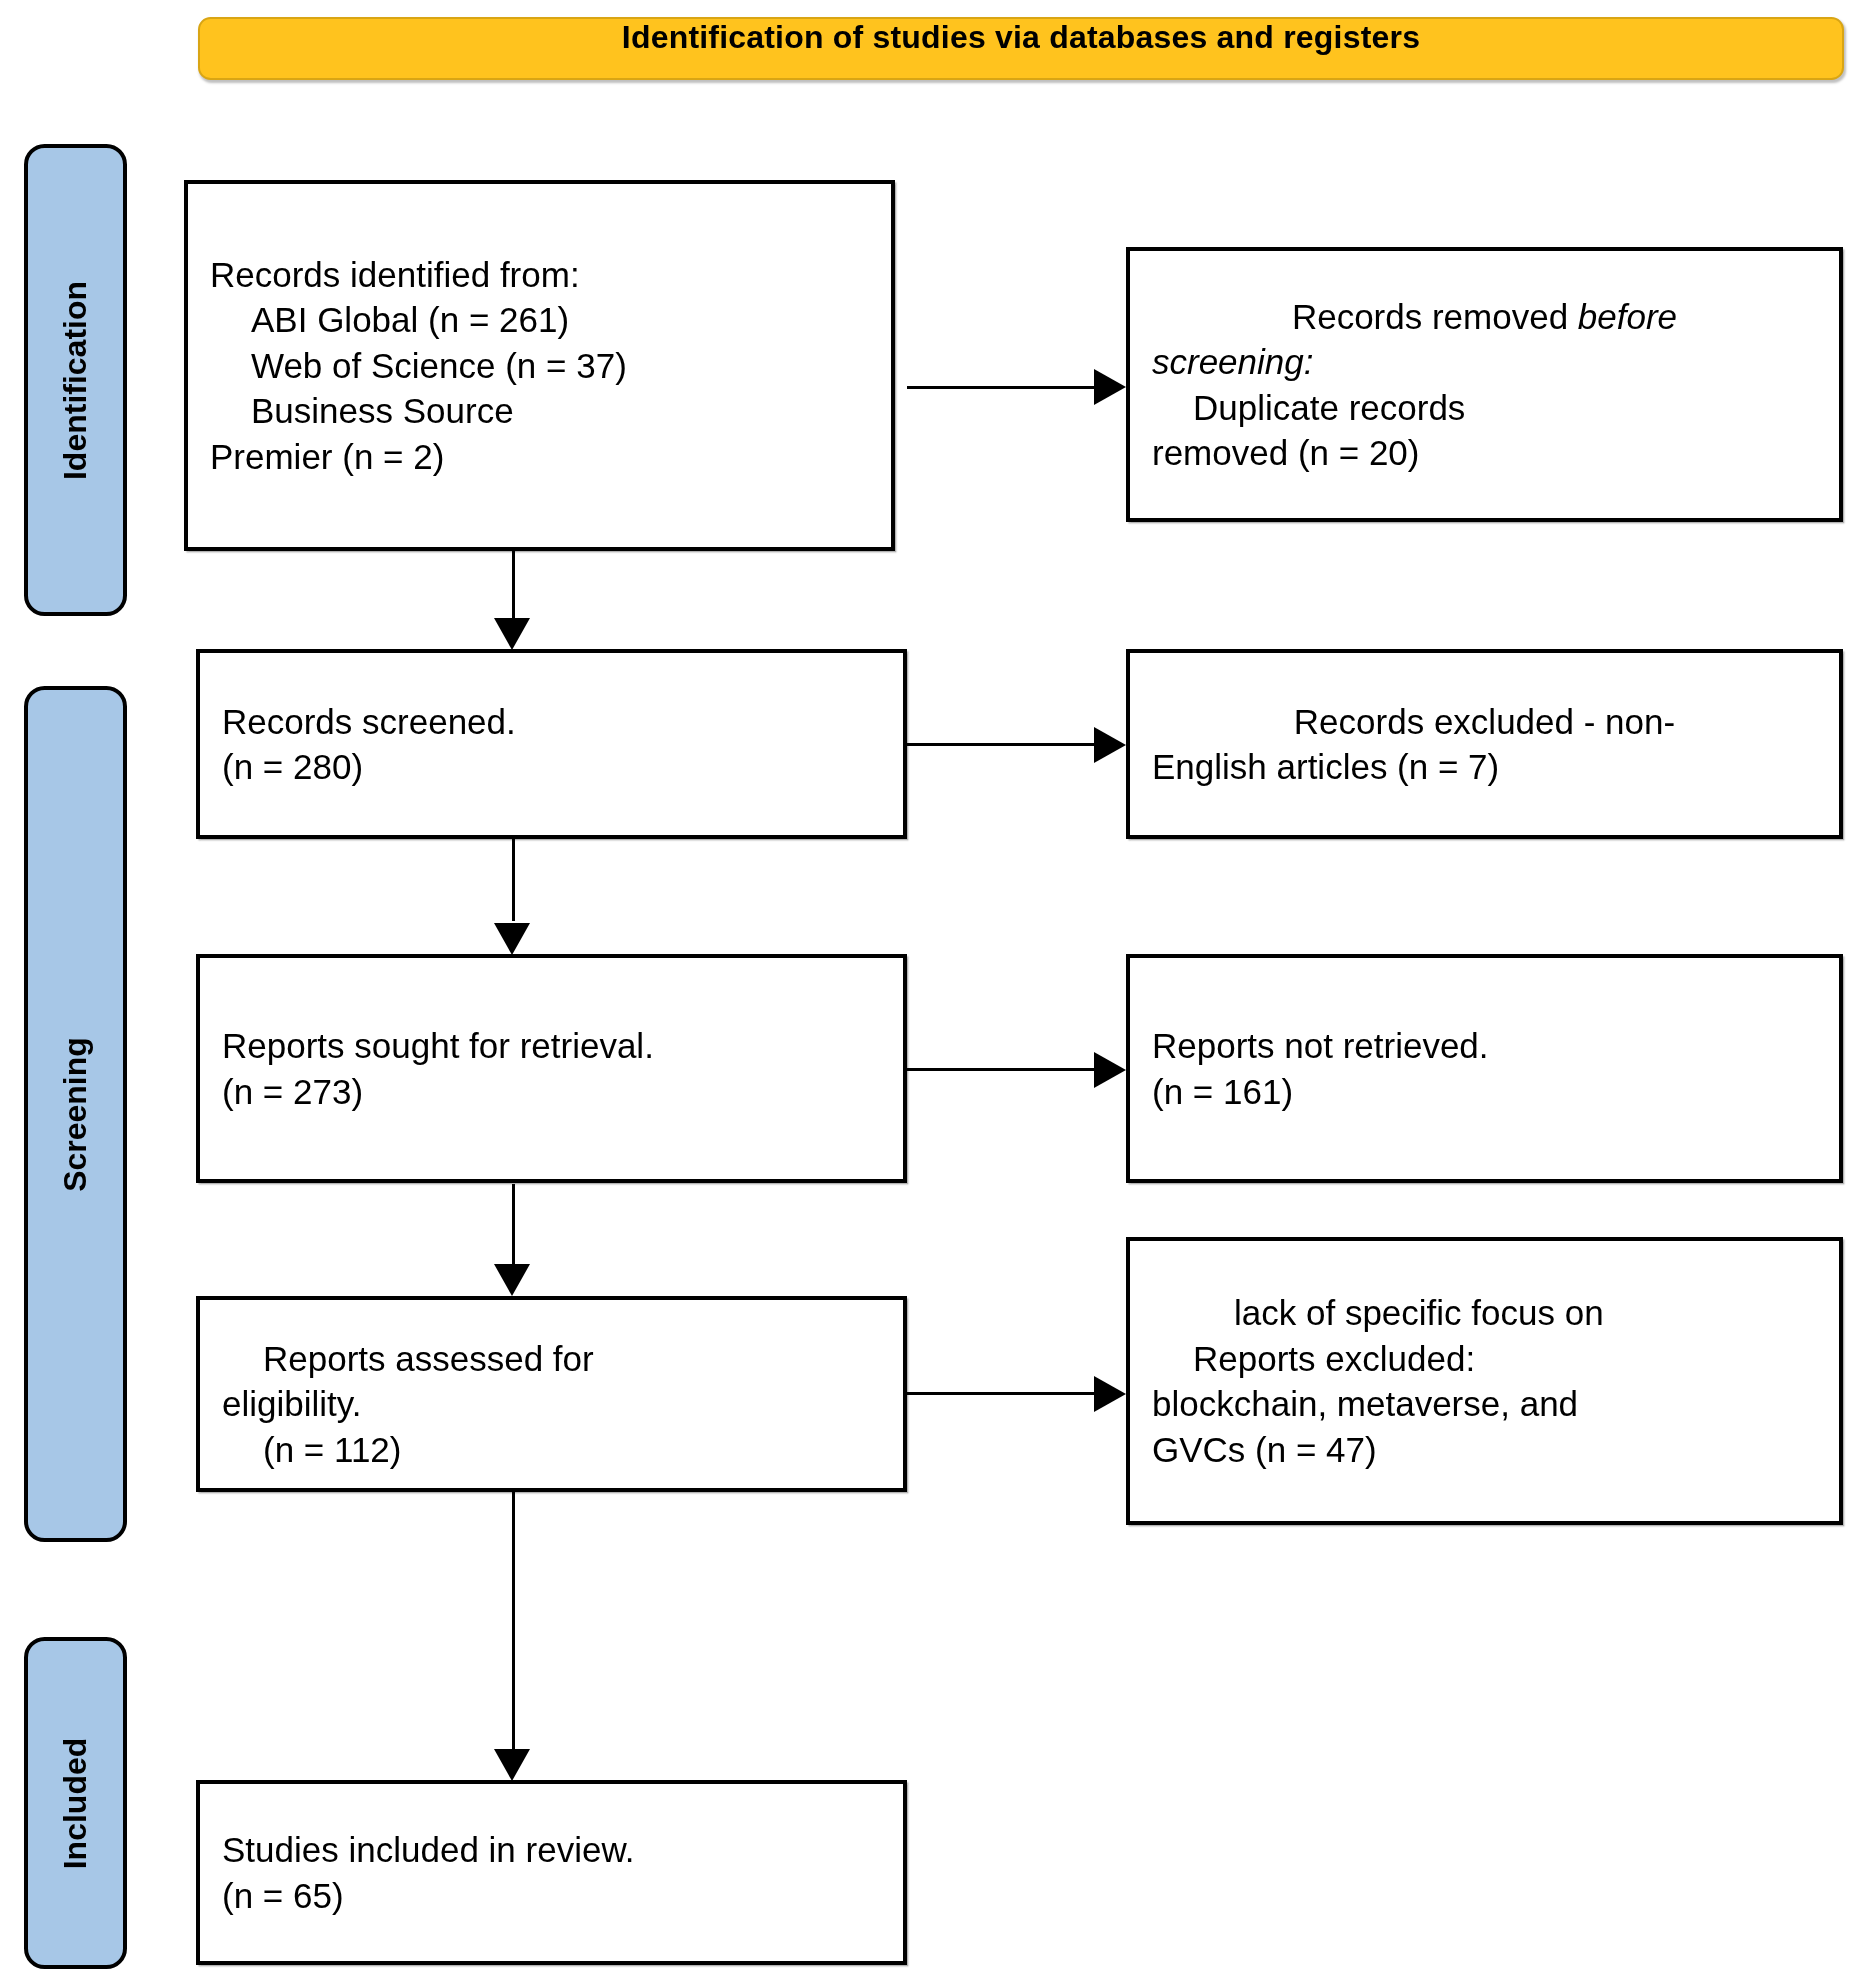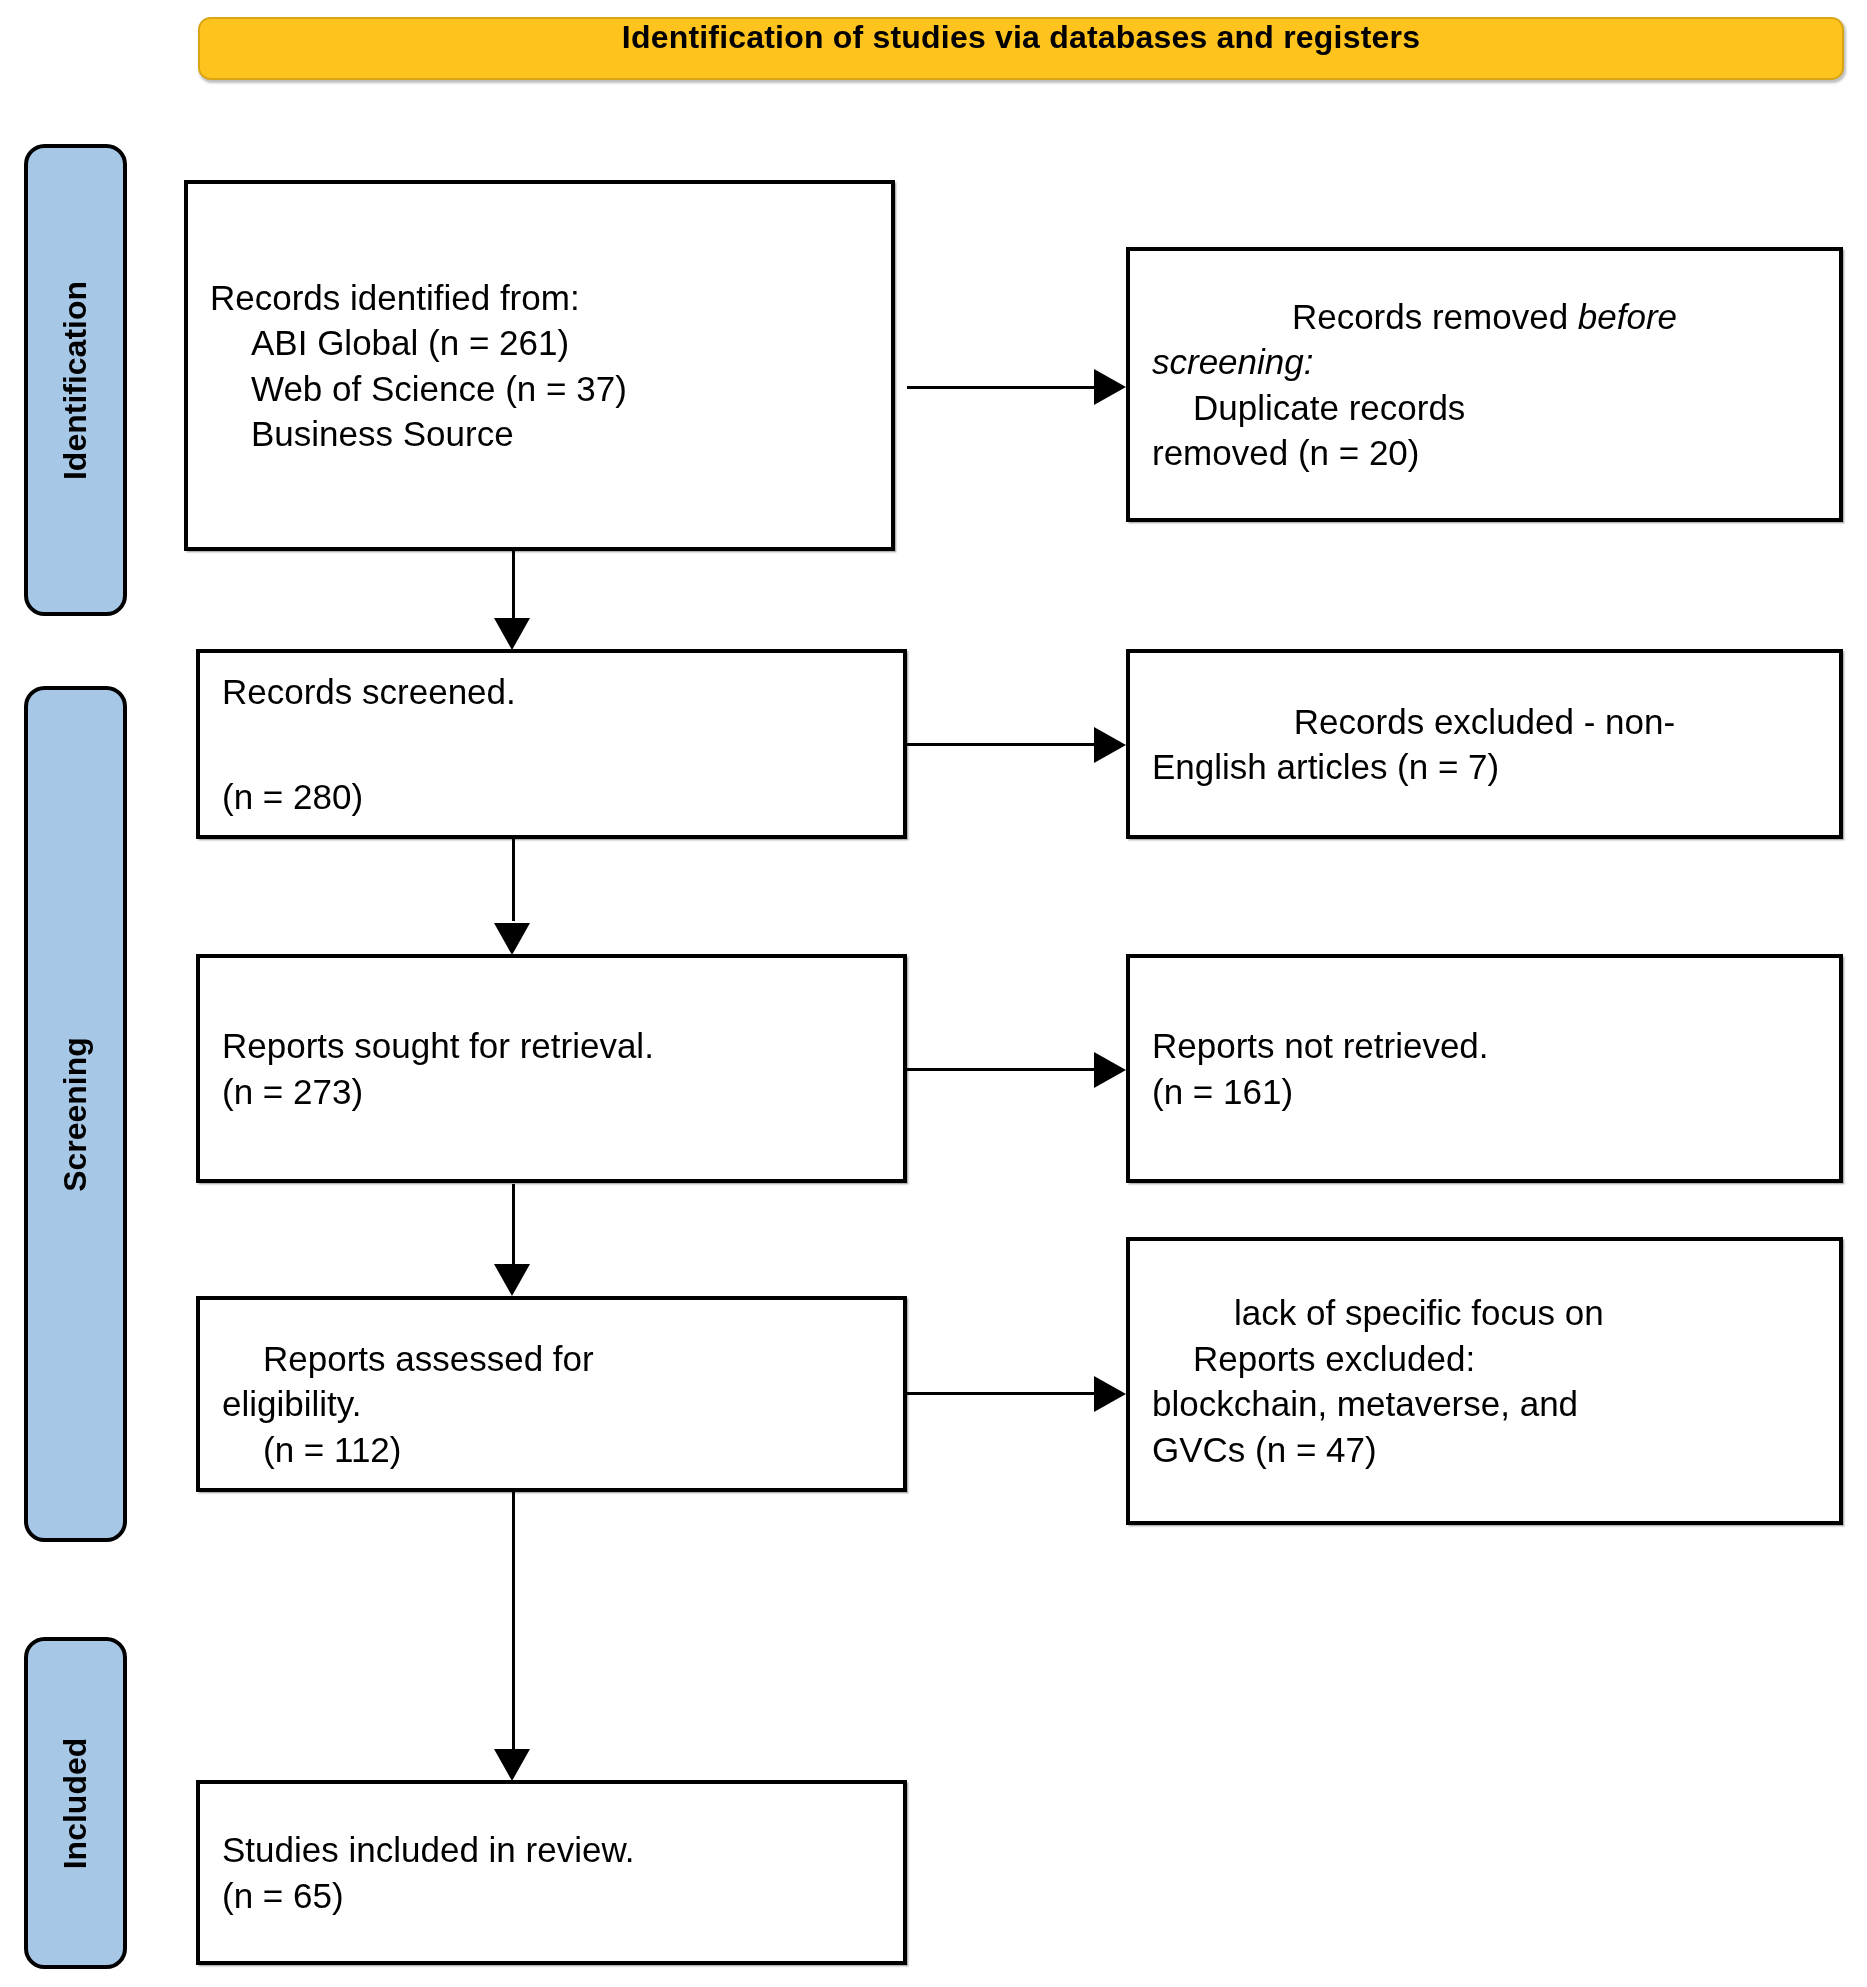--- a/index.html
+++ b/index.html
@@ -131,30 +131,31 @@
 
   <div class="stage-label" style="left:24px; top:1637px; width:103px; height:332px;">
     <span class="stage-label-text">Included</span>
   </div>
 
   <div class="flow-box" style="left:184px; top:180px; width:711px; height:371px;">
     <div class="line">Records identified from:</div>
     <div class="line indent-1">ABI Global (n = 261)</div>
     <div class="line indent-1">Web of Science (n = 37)</div>
     <div class="line indent-1">Business Source</div>
+    <div class="line">Premier (n = 2)</div>
   </div>
 
   <div class="flow-box" style="left:1126px; top:247px; width:717px; height:275px;">
     <div class="line" style="text-align:center;">Records removed <span class="italic">before</span></div>
     <div class="line italic">screening:</div>
     <div class="line indent-1">Duplicate records</div>
     <div class="line">removed (n = 20)</div>
   </div>
 
-  <div class="flow-box" style="left:196px; top:649px; width:711px; height:190px;justify-content:space-between;">
+  <div class="flow-box" style="left:196px; top:649px; width:711px; height:190px;">
     <div class="line">Records screened.</div>
     <div class="line">(n = 280)</div>
   </div>
 
   <div class="flow-box" style="left:1126px; top:649px; width:717px; height:190px;">
     <div class="line" style="text-align:center;">Records excluded - non-</div>
     <div class="line">English articles (n = 7)</div>
   </div>
 
   <div class="flow-box" style="left:196px; top:954px; width:711px; height:229px;">

